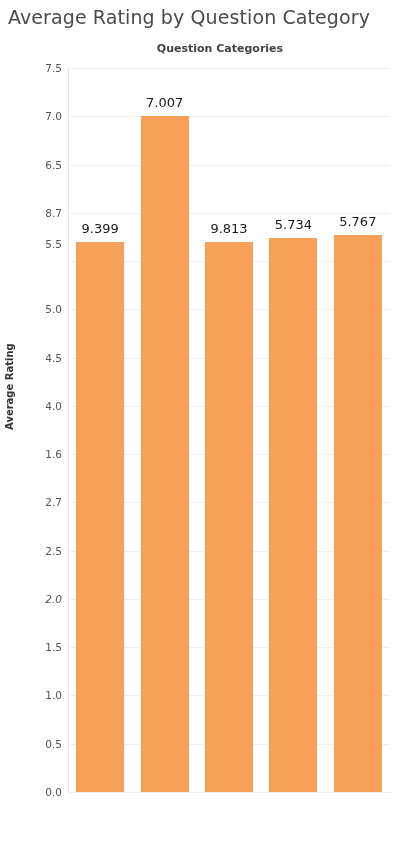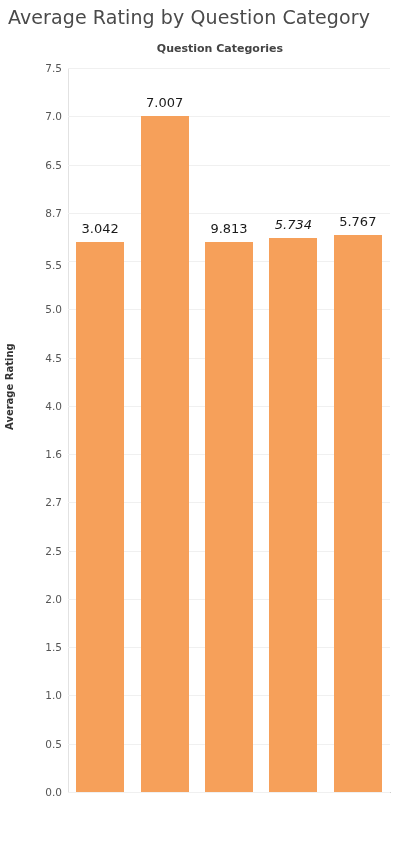--- a/index.html
+++ b/index.html
@@ -120,48 +120,48 @@
   <div id="plot">
       <div class="gridline" style="top: 724px;"></div>
       <div class="ytick" style="top: 724px;">0.0</div>
       <div class="gridline" style="top: 675.733px;"></div>
       <div class="ytick" style="top: 675.733px;">0.5</div>
       <div class="gridline" style="top: 627.467px;"></div>
       <div class="ytick" style="top: 627.467px;">1.0</div>
       <div class="gridline" style="top: 579.2px;"></div>
       <div class="ytick" style="top: 579.2px;">1.5</div>
       <div class="gridline" style="top: 530.933px;"></div>
-      <div class="ytick" style="top: 530.933px;">2.0</div>
+      <div class="ytick" style="top: 530.933px; font-style: italic;">2.0</div>
       <div class="gridline" style="top: 482.667px;"></div>
       <div class="ytick" style="top: 482.667px;">2.5</div>
       <div class="gridline" style="top: 434.4px;"></div>
       <div class="ytick" style="top: 434.4px;">2.7</div>
       <div class="gridline" style="top: 386.133px;"></div>
       <div class="ytick" style="top: 386.133px;">1.6</div>
       <div class="gridline" style="top: 337.867px;"></div>
       <div class="ytick" style="top: 337.867px;">4.0</div>
       <div class="gridline" style="top: 289.6px;"></div>
       <div class="ytick" style="top: 289.6px;">4.5</div>
       <div class="gridline" style="top: 241.333px;"></div>
       <div class="ytick" style="top: 241.333px;">5.0</div>
       <div class="gridline" style="top: 193.067px;"></div>
-      <div class="ytick" style="top: 197px; text-align: center;">5.5</div>
+      <div class="ytick" style="top: 176px; text-align: center;">5.5</div>
       <div class="gridline" style="top: 144.8px;"></div>
       <div class="ytick" style="top: 144.8px;">8.7</div>
       <div class="gridline" style="top: 96.5333px;"></div>
       <div class="ytick" style="top: 96.5333px;">6.5</div>
       <div class="gridline" style="top: 48.2667px;"></div>
       <div class="ytick" style="top: 48.2667px;">7.0</div>
       <div class="gridline" style="top: 0px;"></div>
       <div class="ytick" style="top: 0px; text-align: center;">7.5</div>
       <div class="bar" style="left: 8.2px; width: 48px; height: 550.337px; background: rgb(246, 160, 90);"></div>
-      <div class="bar-value" style="left: 32.2px; top: 152.663px;">3.042</div>
+      <div class="bar-value" style="left: 32.2px; top: 152.663px;">9.399</div>
       <div class="bar" style="left: 72.6px; width: 48px; height: 676.409px; background: rgb(246, 160, 90);"></div>
       <div class="bar-value" style="left: 96.6px; top: 26.5909px;">7.007</div>
       <div class="bar" style="left: 137px; width: 48px; height: 550.433px; background: rgb(246, 160, 90);"></div>
       <div class="bar-value" style="left: 161px; top: 152.567px;">9.813</div>
       <div class="bar" style="left: 201.4px; width: 48px; height: 553.522px; background: rgb(246, 160, 90);"></div>
-      <div class="bar-value" style="left: 225.4px; top: 149.478px; font-style: italic;">5.734</div>
+      <div class="bar-value" style="left: 225.4px; top: 149.478px;">5.734</div>
       <div class="bar" style="left: 265.8px; width: 48px; height: 556.708px; background: rgb(246, 160, 90);"></div>
       <div class="bar-value" style="left: 289.8px; top: 146.292px;">5.767</div>
     </div>
 
 </div>
 
 </body></html>

